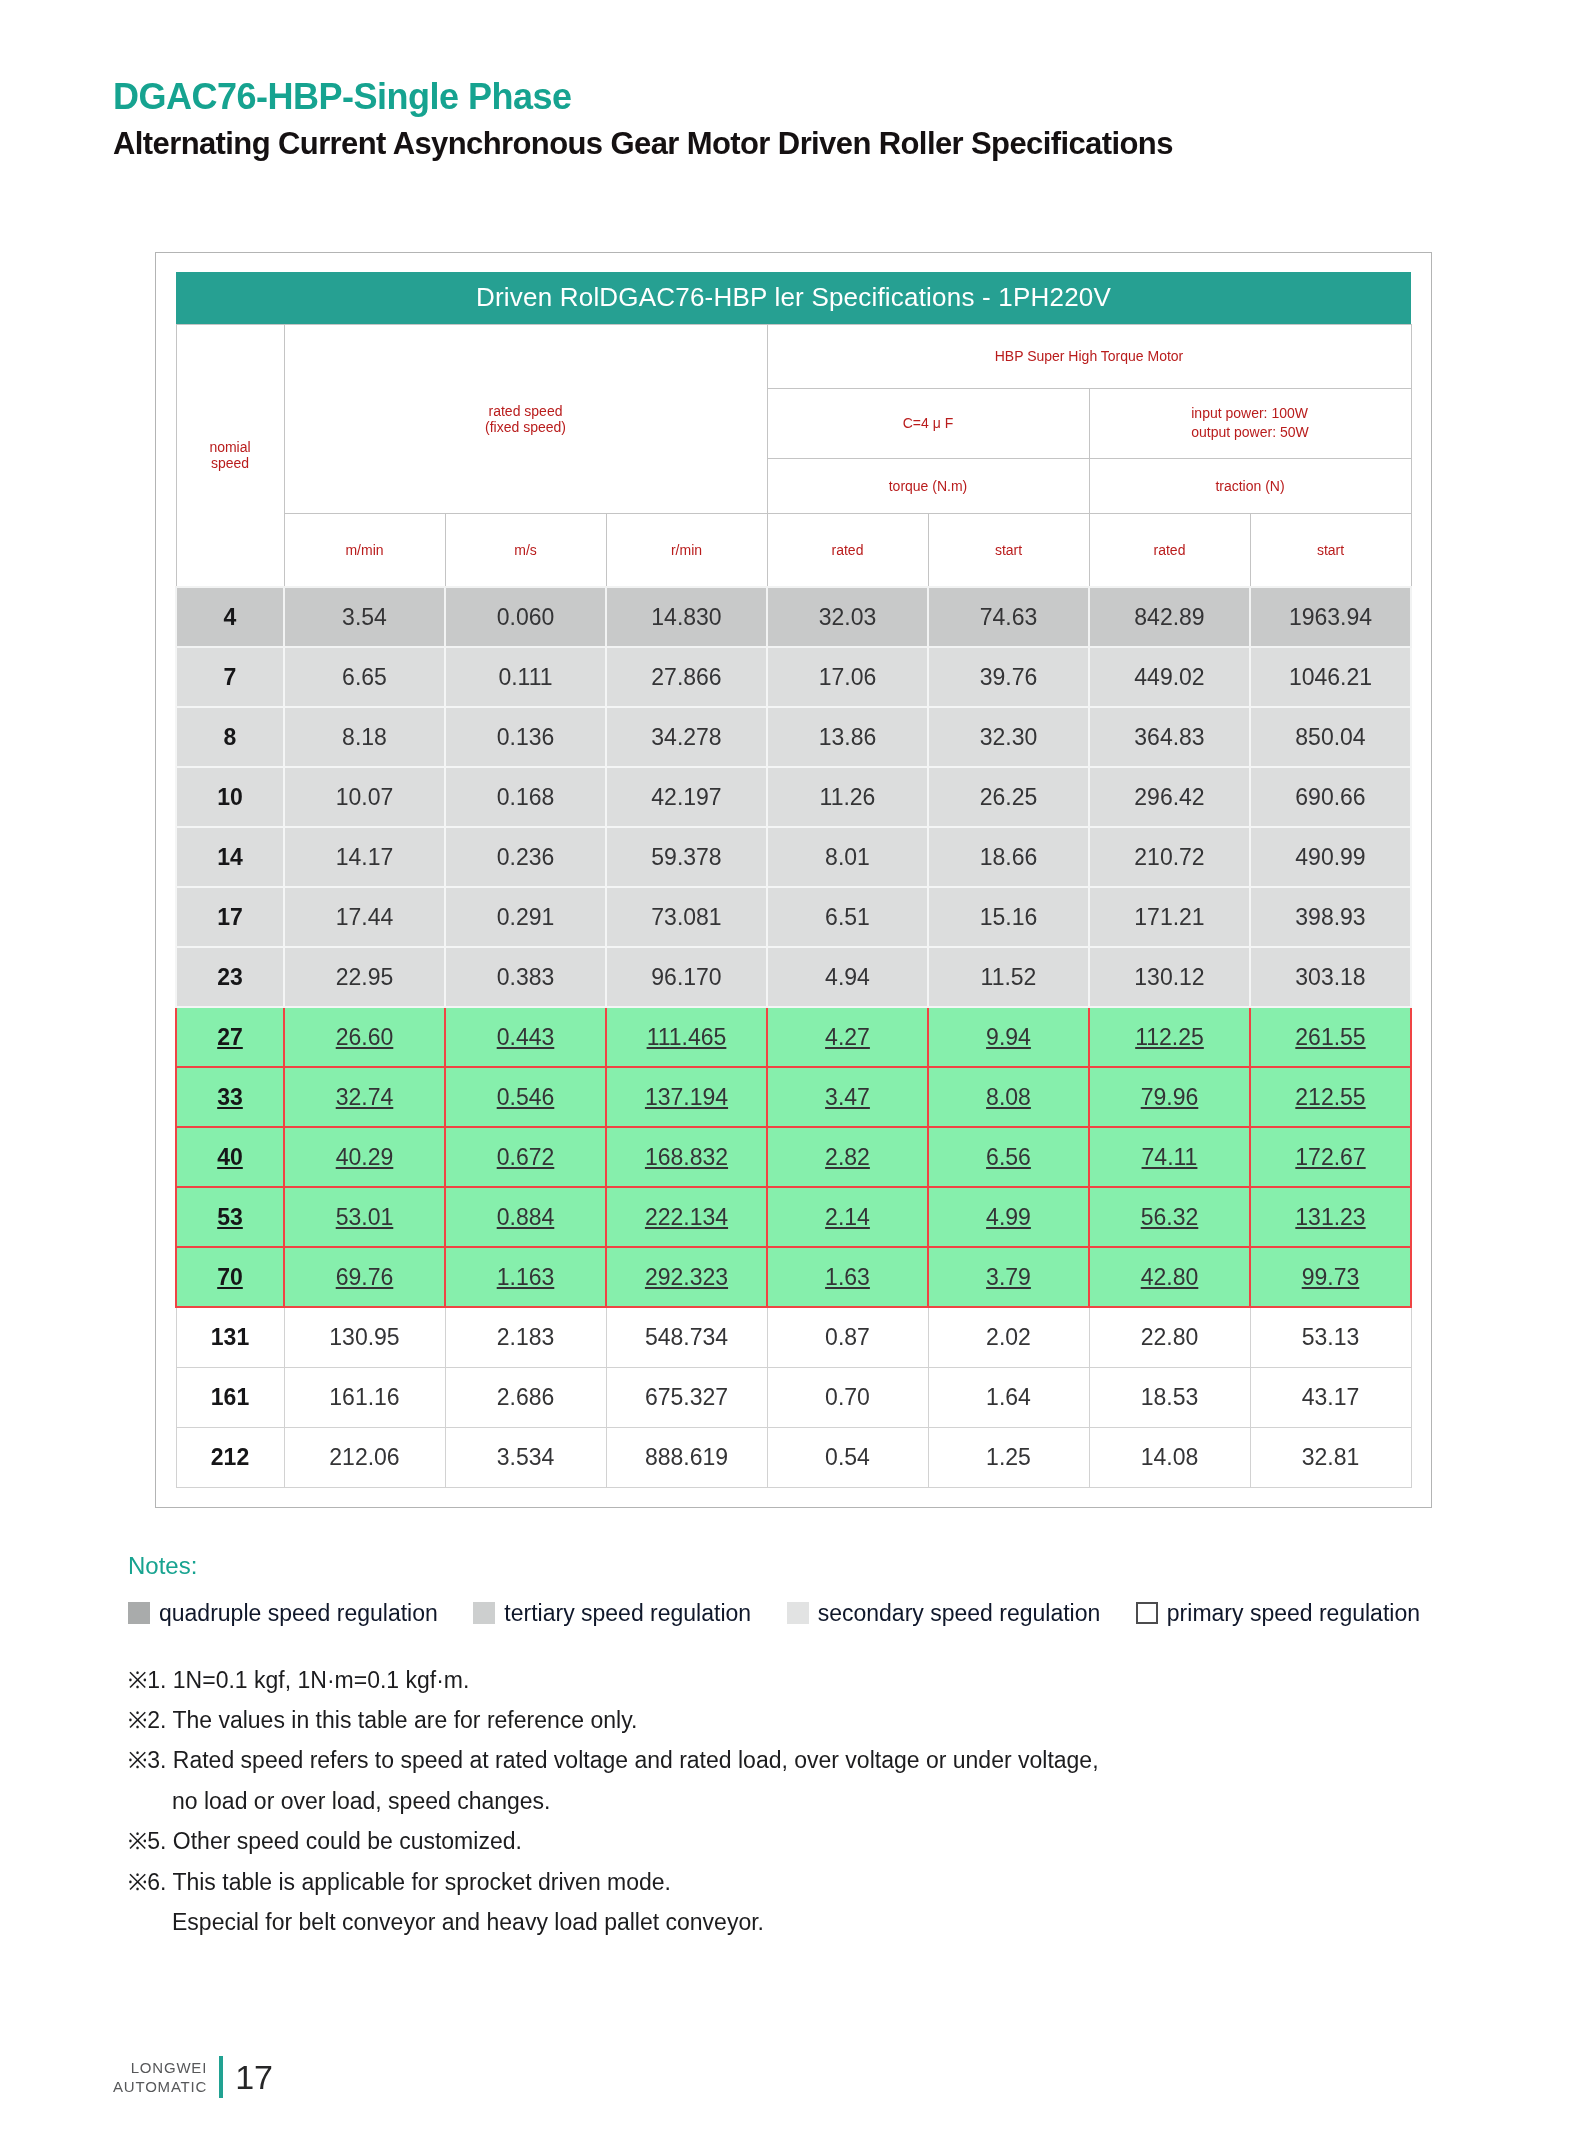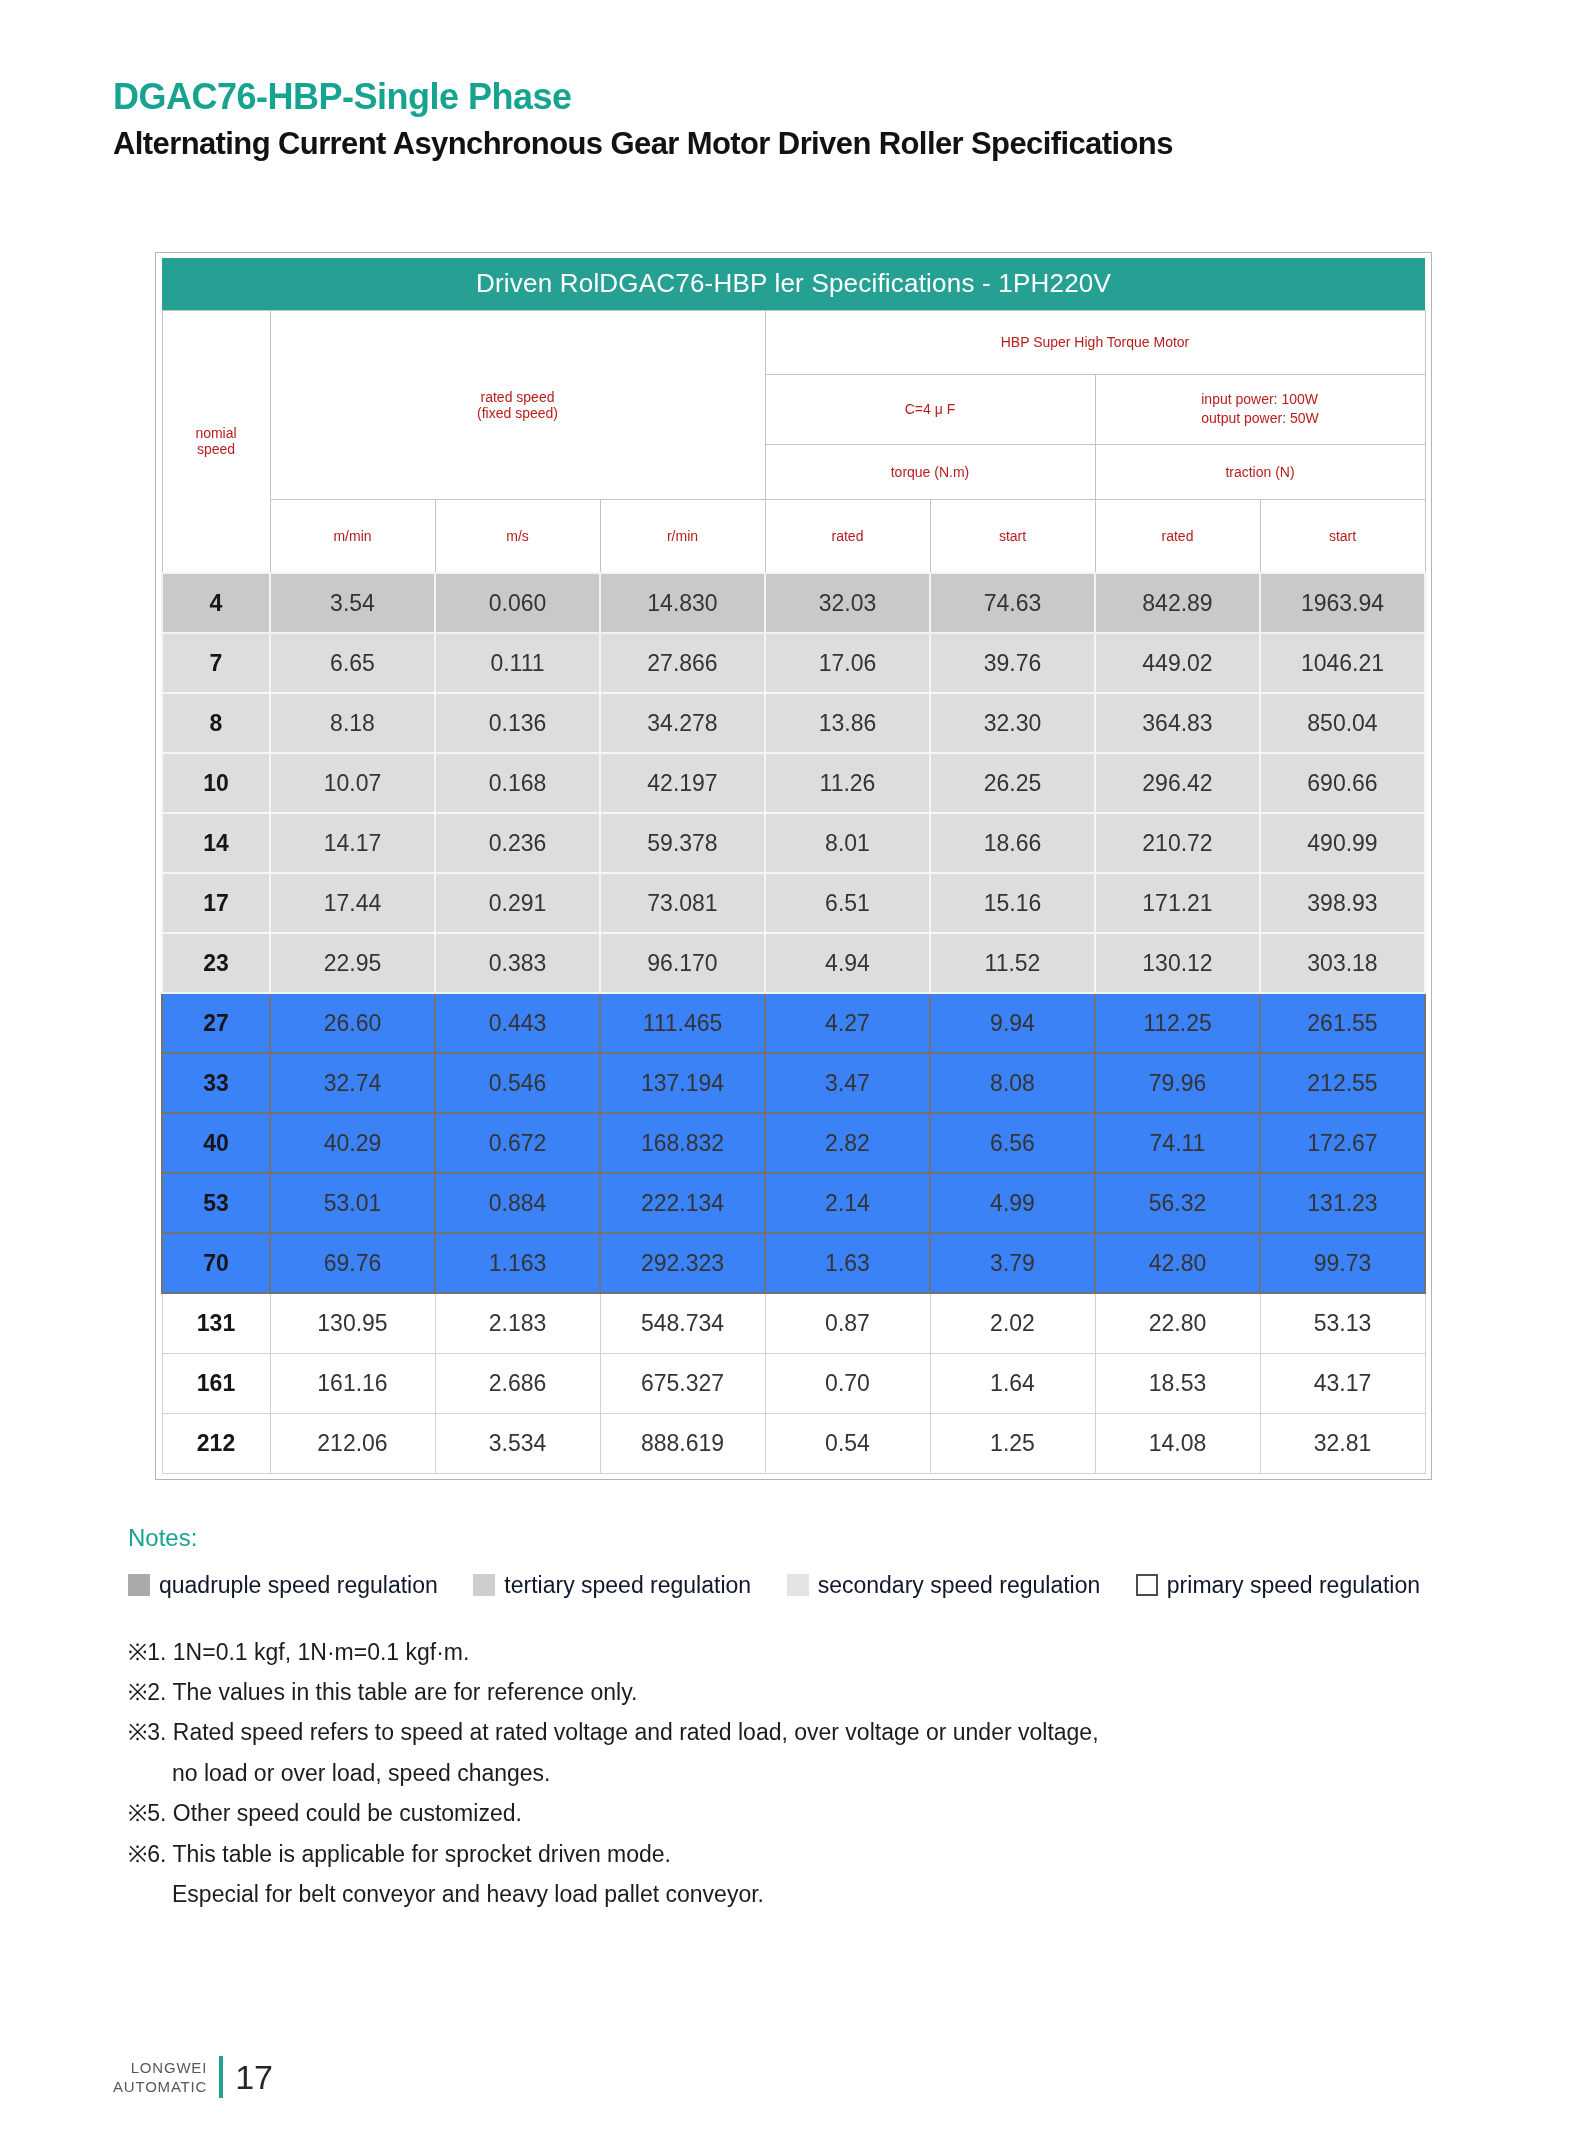--- a/index.html
+++ b/index.html
@@ -17,21 +17,21 @@
     color: #16a390; letter-spacing: -0.5px;
   }
   .doc-subtitle {
     margin: 0; font-size: 31px; font-weight: 700; color: #151112;
     letter-spacing: -0.6px;
   }
 
   
   .table-frame {
     margin: 90px 0 0 155px; width: 1277px;
-    border: 1px solid #b3b4b4; padding: 5px; background: #fff;
+    border: 1px solid #b3b4b4; padding: 19px; background: #fff;
   }
   table.spec {
     border-collapse: collapse; table-layout: fixed; width: 100%;
   }
   col.c-speed { width: 108px; }
 
   .caption-cell {
     height: 52px; background: #26a092; color: #ffffff;
     font-size: 26px; font-weight: 400; text-align: center;
     letter-spacing: 0.2px; border: none;
@@ -49,21 +49,21 @@
   .power-lines { display: inline-block; text-align: left; white-space: pre-line; line-height: 1.35; }
 
   tbody tr { height: 60px; }
   tbody th, tbody td {
     text-align: center; vertical-align: middle;
     font-size: 23px; color: #343436;
   }
   tbody th { font-weight: 700; color: #161618; }
   tr.cat-quadruple th, tr.cat-quadruple td { background: #c8c9c9; border: 2px solid #f2f3f3; }
   tr.cat-tertiary  th, tr.cat-tertiary  td { background: #dcdddd; border: 2px solid #f4f5f5; }
-  tr.cat-secondary th, tr.cat-secondary td { background: #3b82f6; border: 2px solid #737373; }
+  tr.cat-secondary th, tr.cat-secondary td { background: #86efac; border: 2px solid #ef4444; text-decoration: underline; }
   tr.cat-primary   th, tr.cat-primary   td { background: #ffffff; border: 1px solid #d2d2d2; }
 
   
   .notes { margin: 44px 0 0 128px; width: 1300px; }
   .notes-heading { color: #17a390; font-size: 24px; margin-bottom: 20px; }
   .legend {
     display: flex; justify-content: space-between; align-items: center;
     width: 1292px; font-size: 23px; color: #0f172a;
   }
   .legend-item { display: flex; align-items: center; }

